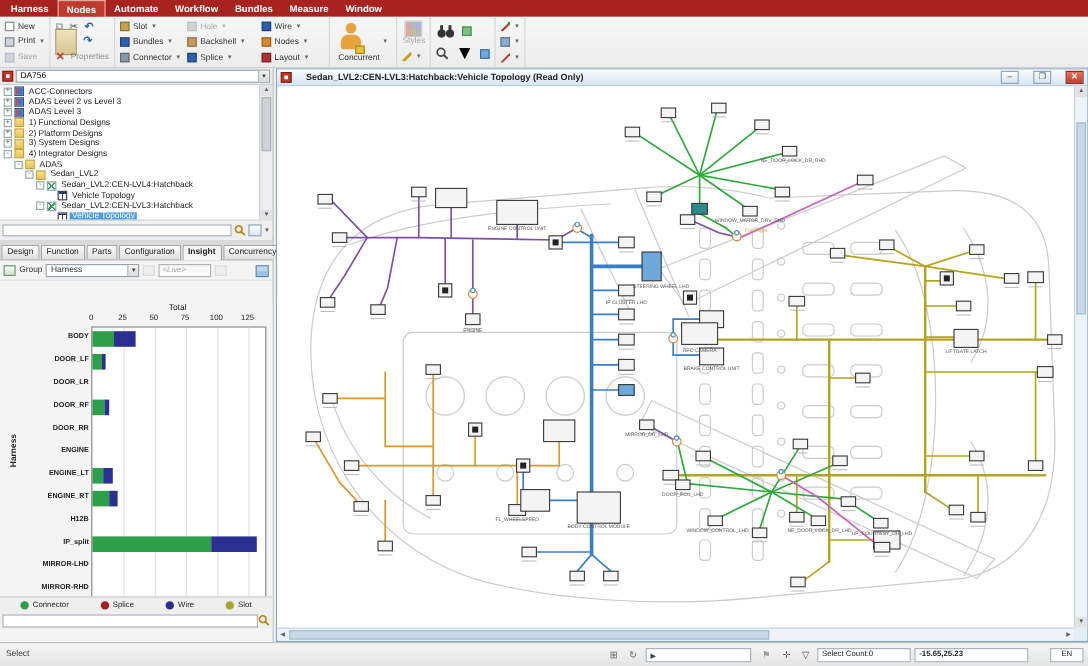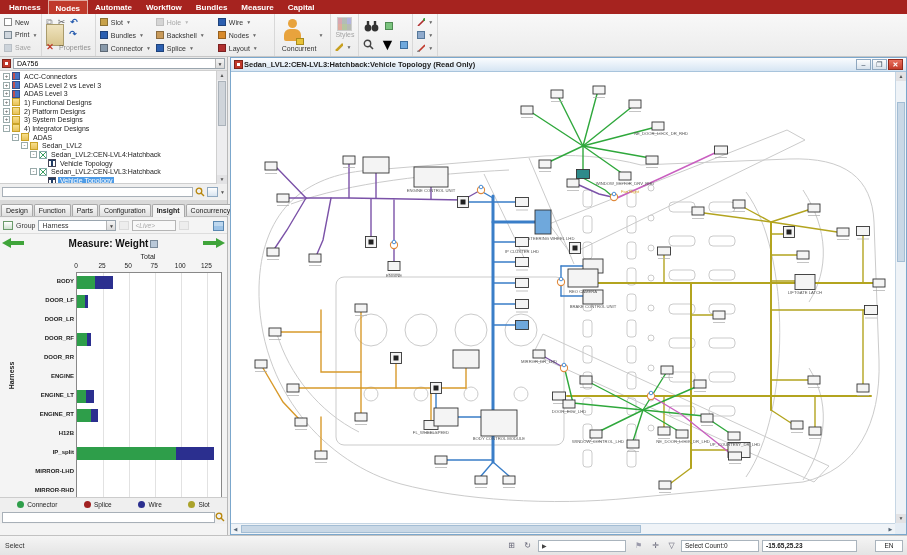--- a/index.html
+++ b/index.html
@@ -102,21 +102,21 @@
   .c-seg{position:absolute;top:3px;height:13px}
   .c-ylab{position:absolute;left:-2px;top:120px;transform:rotate(-90deg);font-size:7px;font-weight:bold;color:#222}
   .legend{position:absolute;bottom:25px;left:0;right:0;height:13px;background:#EFEFEF;border-top:1px solid #ccc;display:flex;align-items:center;justify-content:space-around;padding:0 4px}
   .litem{display:flex;align-items:center;gap:3px;font-size:6.5px;color:#222}
   .ldot{width:7px;height:7px;border-radius:50%}
   .bsearch{position:absolute;bottom:11px;left:0;right:0;height:14px;display:flex;align-items:center;padding:1px 2px;background:#F0F0F0}
   .bsearch .tsinput{height:11px}
 
   
   .doc{position:absolute;top:57px;left:230px;width:677px;height:478px;background:#fff;border:1px solid #7BA7CC}
-  .doctitle{position:absolute;top:0;left:0;right:0;height:14px;background:linear-gradient(#FAFCFE,#D6E5F3);border-bottom:1px solid #A8C4DC;display:flex;align-items:center;gap:1px;padding:0 3px}
+  .doctitle{position:absolute;top:0;left:0;right:0;height:14px;background:linear-gradient(#FAFCFE,#D6E5F3);border-bottom:1px solid #A8C4DC;display:flex;align-items:center;gap:12px;padding:0 3px}
   .docico{width:9px;height:9px;background:#C0392B;border:1px solid #7E241B;position:relative}
   .docico:after{content:"";position:absolute;left:2px;top:2px;width:3px;height:3px;background:#fff}
   .dtext{font-size:7.5px;font-weight:bold;color:#222;flex:1;white-space:nowrap;overflow:hidden}
   .winbtn{width:15px;height:11px;border:1px solid #8FA8C0;background:linear-gradient(#FDFDFD,#D8E2EC);font-size:7px;line-height:9px;text-align:center;color:#345}
   .winbtn.close{background:linear-gradient(#E9705E,#C43C2B);color:#fff;border-color:#93291C;font-weight:bold}
   .canvas{position:absolute;top:14px;left:0;right:11px;bottom:11px;background:#fff;overflow:hidden}
   .dvscroll{position:absolute;top:14px;right:0;width:11px;bottom:11px;background:#EFF3F7;border-left:1px solid #C6D6E4}
   .dvscroll .thumb{position:absolute;left:1px;right:1px;top:30px;height:160px;background:#C9D8E6;border:1px solid #A3BDD4}
   .dhscroll{position:absolute;left:0;right:11px;bottom:0;height:11px;background:#EFF3F7;border-top:1px solid #C6D6E4}
   .dhscroll .thumb{position:absolute;top:1px;bottom:1px;left:10px;width:400px;background:#C9D8E6;border:1px solid #A3BDD4}
@@ -138,21 +138,21 @@
 
 <div class="app">
 
   <div class="menubar" id="menubar">
       <div class="menu-item">Harness</div>
       <div class="menu-item active">Nodes</div>
       <div class="menu-item">Automate</div>
       <div class="menu-item">Workflow</div>
       <div class="menu-item">Bundles</div>
       <div class="menu-item">Measure</div>
-      <div class="menu-item">Capital</div>
+      <div class="menu-item">Window</div>
     </div>
 
   <div class="ribbon">
     <div class="rgroup">
       <div class="rbtn">
           <span class="ico ico-page"></span>
           <span>New</span>
         </div>
       <div class="rbtn">
           <span class="ico ico-print"></span>
@@ -405,31 +405,20 @@
         <span class="gico"></span>
         <span>Group</span>
         <div class="combo" style="width:78px;flex:none">
           <span>Harness</span>
           <span class="dd">▼</span>
         </div>
         <span class="smico disabled"></span>
         <div class="livebox">&lt;Live&gt;</div>
         <span class="smico disabled"></span>
         <span class="tblico"></span>
-      </div>
-      <div class="measure">
-        <span class="garrow l">
-            <span class="tip"></span>
-            <span class="shaft"></span>
-          </span>
-        <span class="mtitle"><span>Measure: Weight</span><span class="mi"></span></span>
-        <span class="garrow r">
-            <span class="shaft"></span>
-            <span class="tip"></span>
-          </span>
       </div>
       <div class="chart" id="chart">
           <div class="c-total">Total</div>
           <div class="c-tick" style="left:76px">0</div>
           <div class="c-tick" style="left:102.07142857142857px">25</div>
           <div class="c-tick" style="left:128.14285714285714px">50</div>
           <div class="c-tick" style="left:154.21428571428572px">75</div>
           <div class="c-tick" style="left:180.28571428571428px">100</div>
           <div class="c-tick" style="left:206.35714285714286px">125</div>
           <div class="c-plot">

